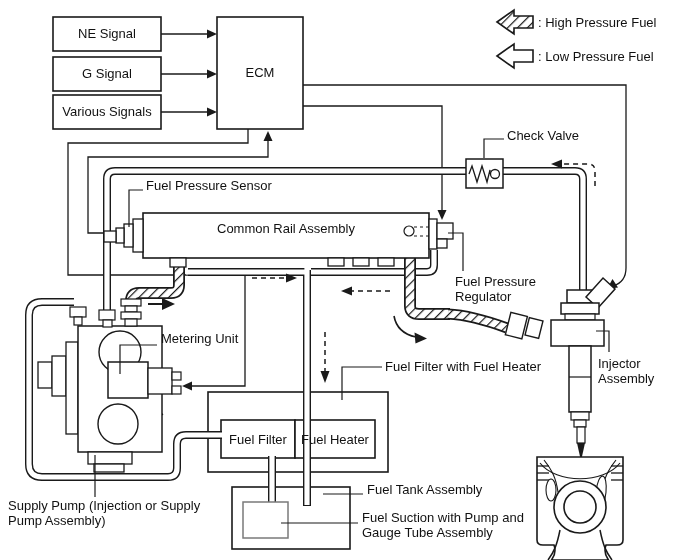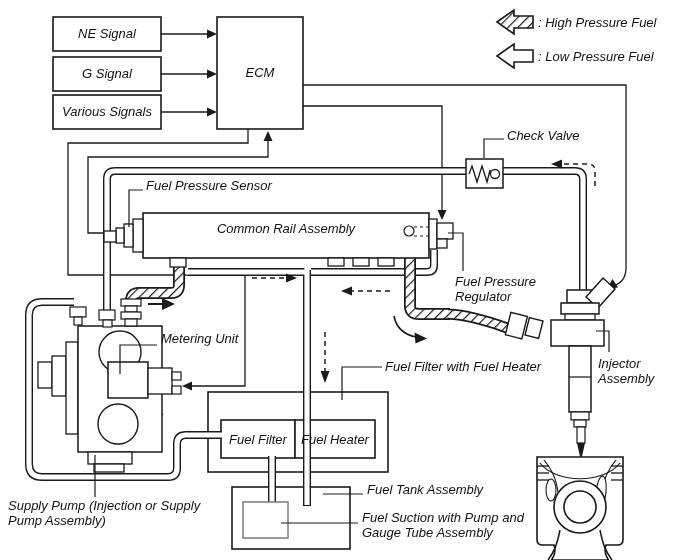--- a/index.html
+++ b/index.html
@@ -1,16 +1,16 @@
 <!DOCTYPE html>
 <html><head>
 <meta charset="utf-8">
 <style>
   html,body{margin:0;padding:0;background:#fff;}
-  .stage{width:688px;height:560px;position:relative;background:#fff;font-family:"Liberation Sans",sans-serif;font-style:italic;}
+  .stage{width:688px;height:560px;position:relative;background:#fff;font-family:"Liberation Sans",sans-serif;}
   svg text{font-family:"Liberation Sans",sans-serif;fill:#111;}
   .lbl{font-size:13px;}
 </style>
 </head>
 <body>
 
 <div class="stage">
 <svg width="688" height="560" viewBox="0 0 688 560">
   <defs>
     <pattern id="hatch" patternUnits="userSpaceOnUse" width="7" height="7" patternTransform="rotate(45)">

